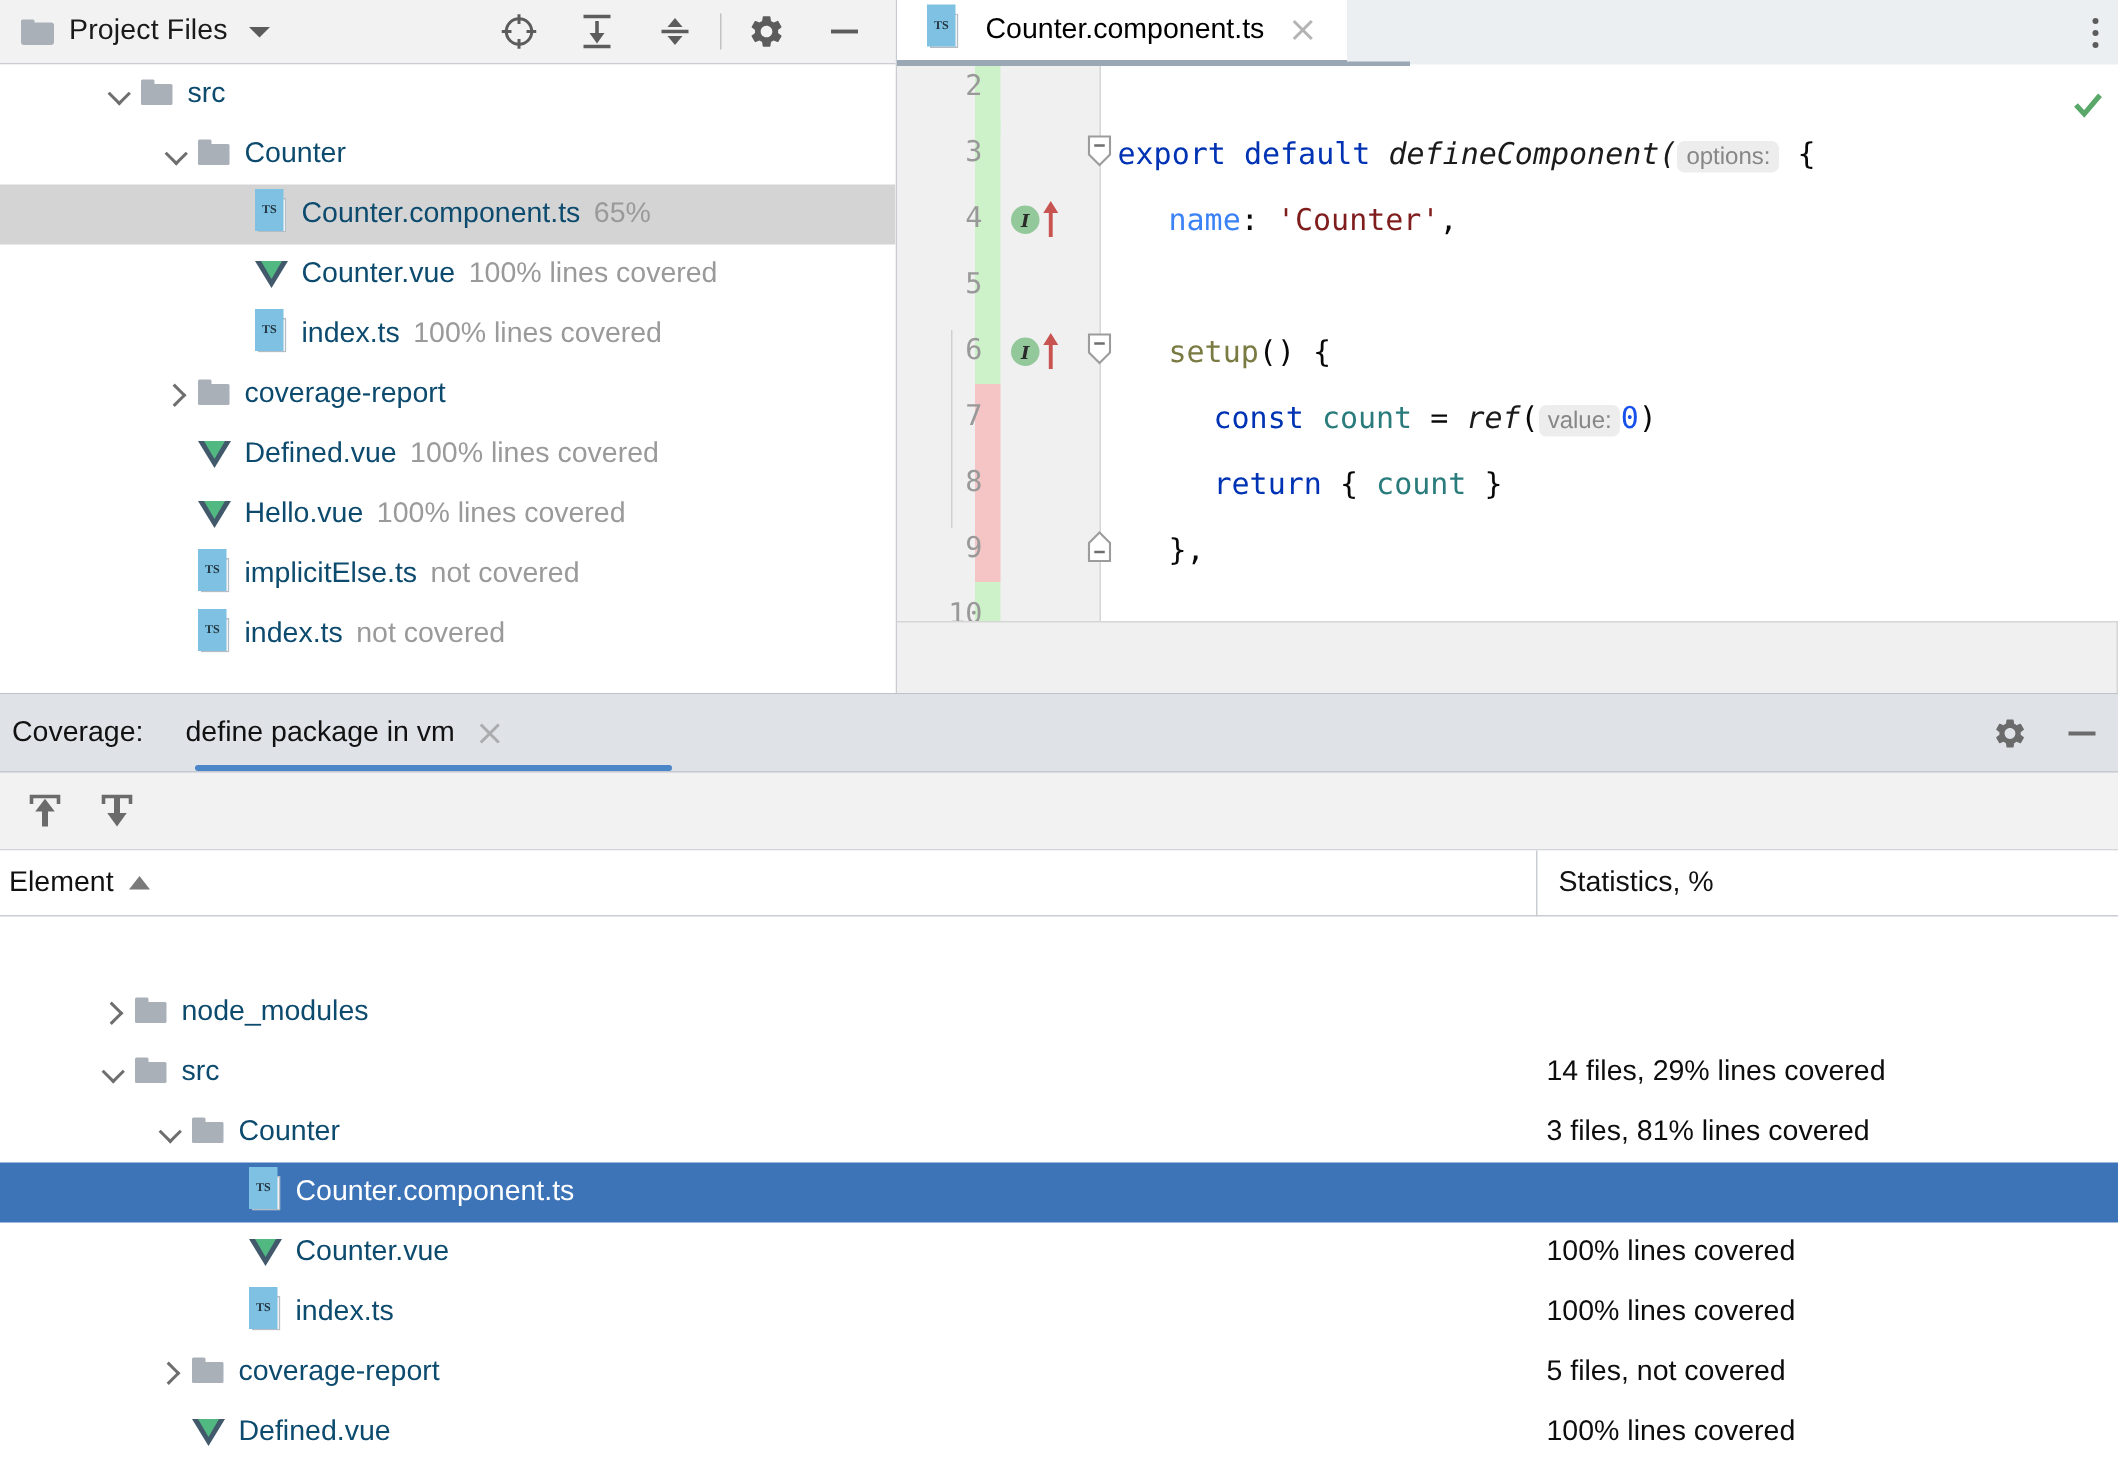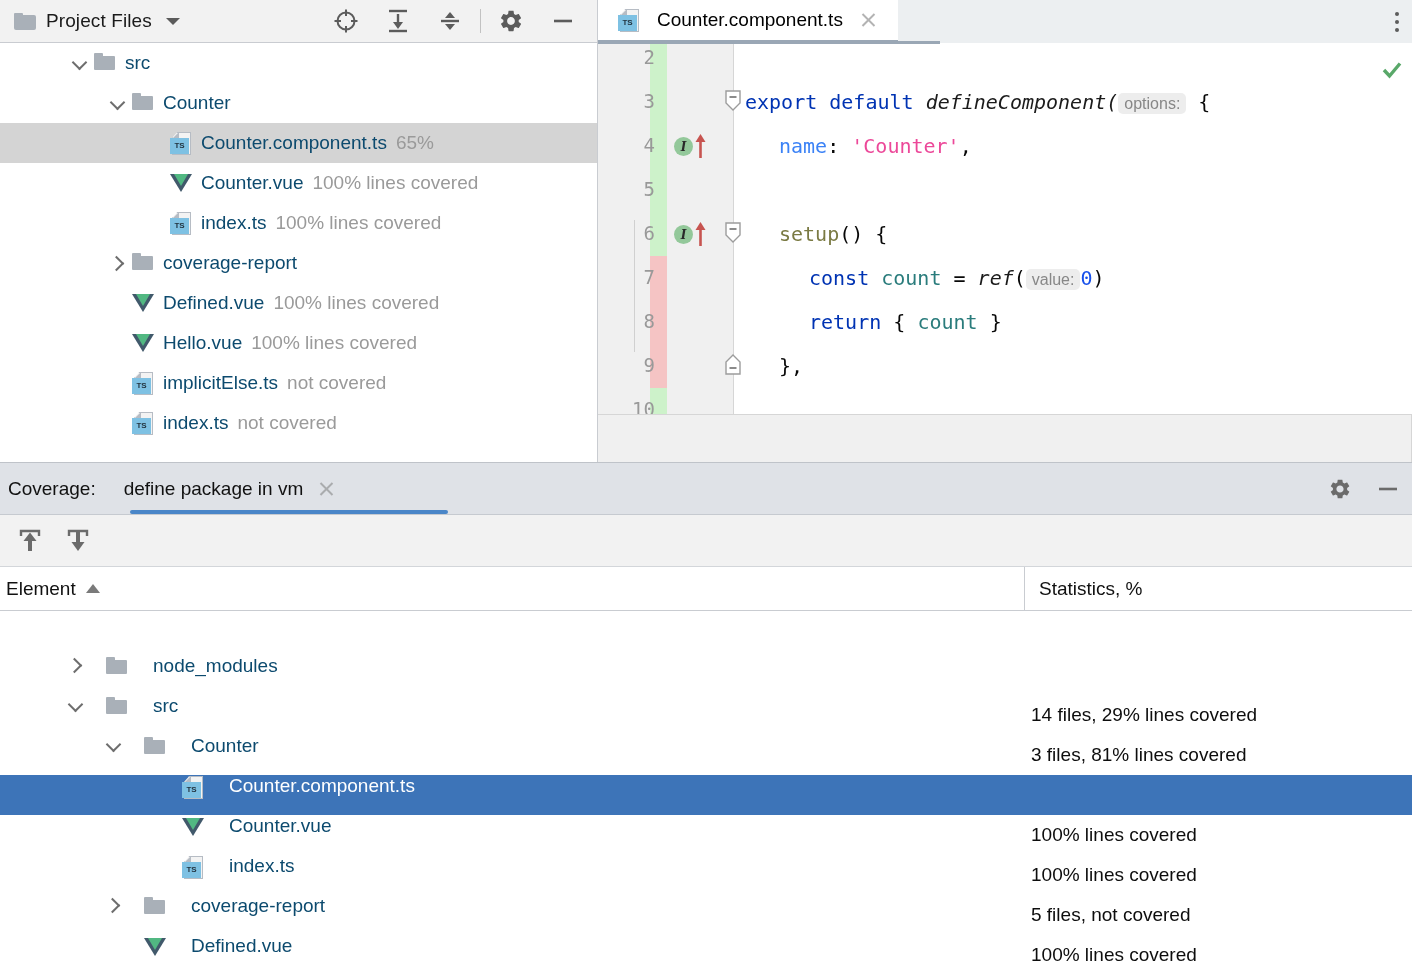--- a/index.html
+++ b/index.html
@@ -93,23 +93,23 @@
   .ico-ts::before {
     content: ""; position: absolute; left: 4px; top: 1px;
     width: 17px; height: 21px; background: #f3f3f3; border: 1px solid #b6bcc4;
     clip-path: polygon(28% 0, 100% 0, 100% 100%, 0 100%, 0 26%);
   }
   .ico-ts .corner {
     position: absolute; left: 4px; top: 1px; width: 7px; height: 7px;
     background: #b6bcc4; clip-path: polygon(0 100%, 100% 0, 100% 100%);
   }
   .ico-ts .ts-badge {
-    position: absolute; left: 2px; bottom: 1px; width: 19px; height: 16px;
+    position: absolute; left: 2px; bottom: 1px; width: 19px; height: 28px;
     background: #7ec1e3; color: #22333f; font-size: 8px; font-weight: bold;
-    font-family: Liberation Sans, sans-serif;
+    font-family: Liberation Serif, serif;
     display: flex; align-items: center; justify-content: center; line-height: 1;
   }
 
   .ico-vue .v1 {
     position: absolute; left: 2px; top: 3px; width: 0; height: 0;
     border-left: 11px solid transparent; border-right: 11px solid transparent;
     border-top: 18px solid #41596b;
   }
   .ico-vue .v2 {
     position: absolute; left: 6px; top: 3px; width: 0; height: 0;
@@ -181,21 +181,21 @@
 
   #code-lines {
     position: absolute; left: 137px; top: 0; right: 0; bottom: 0;
     font-family: "DejaVu Sans Mono", monospace; font-size: 20px;
   }
   .code-line { position: absolute; left: 0; white-space: pre; height: 44px; line-height: 44px; }
   .kw { color: #0033b3; }
   .fn-it { color: #1b1b1b; font-style: italic; }
   .plain { color: #080808; }
   .prop { color: #3b82f6; }
-  .str { color: #ec4899; }
+  .str { color: #7f1d1d; }
   .num { color: #1750eb; }
   .ident-teal { color: #2a7c7c; }
   .fn-olive { color: #7a7a43; }
   .hint {
     background: #ededed; color: #878787; border-radius: 5px;
     padding: 2px 6px; font-size: 16px; font-family: "Liberation Sans", sans-serif;
   }
   #indent-guide {
     position: absolute; left: 36px; top: 176px; width: 1px; height: 132px; background: #d0d0d0;
   }
@@ -257,23 +257,22 @@
     flex: 1; padding-left: 14px; font-size: 19px; color: #111; height: 44px;
     display: flex; align-items: center;
   }
 
   #cov-rows { position: absolute; left: 0; right: 0; top: 192px; bottom: 0; overflow: hidden; }
   .cov-row { height: 40px; display: flex; align-items: stretch; }
   .cov-row.selected { background: #3d74b8; }
   .cov-row.selected .fname,
   .cov-row.selected .cov-stat-text { color: #ffffff; }
   .cov-row .cov-el {
-    width: 1025px; display: flex; white-space: nowrap;
+    width: 1025px; display: flex; align-items: center; white-space: nowrap;
     font-size: 19px;
-    gap: 16px;
   }
   .cov-row .cov-stat {
     flex: 1; display: flex; align-items: center; padding-left: 6px; font-size: 19px;
   }
   .cov-stat-text { color: #0d0d0d; }
 </style>
 </head>
 <body>
 
 <div id="top-region">

